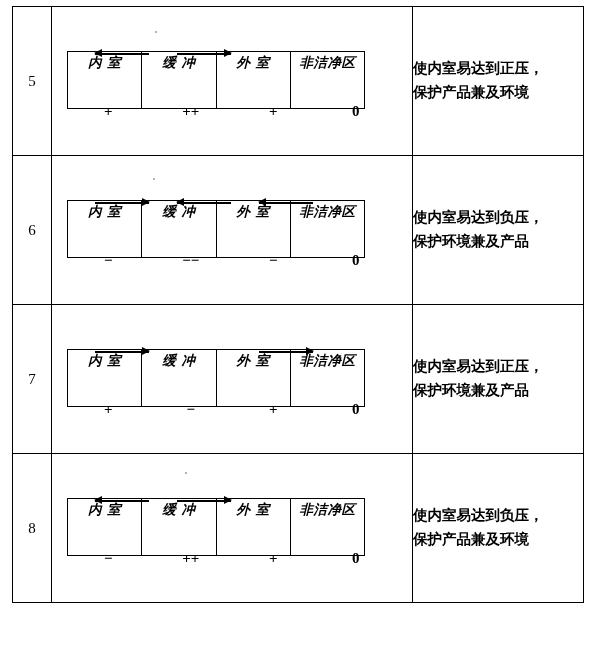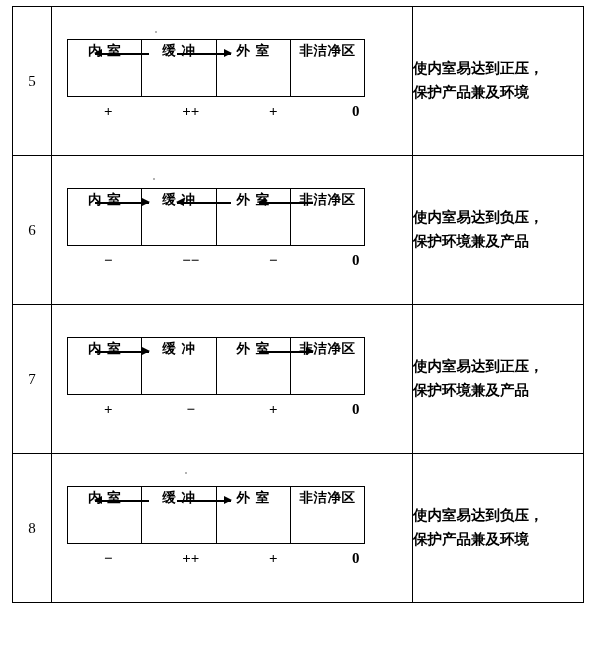--- a/index.html
+++ b/index.html
@@ -59,26 +59,27 @@
   
   .diagram-wrap {
     position: relative;
     width: 330px;
     margin: 0 auto;
     height: 140px;
   }
   .boxrow {
     position: absolute;
     left: 0;
-    top: 28px;
+    top: 40px;
     width: 298px;
     height: 58px;
     border: 1.4px solid #000;
     box-sizing: border-box;
     display: flex;
+    font-style: italic;
   }
   .cell {
     position: relative;
     box-sizing: border-box;
     border-right: 1.4px solid #000;
     flex: 1 1 0;
   }
   .cell:last-child {
     border-right: none;
   }

